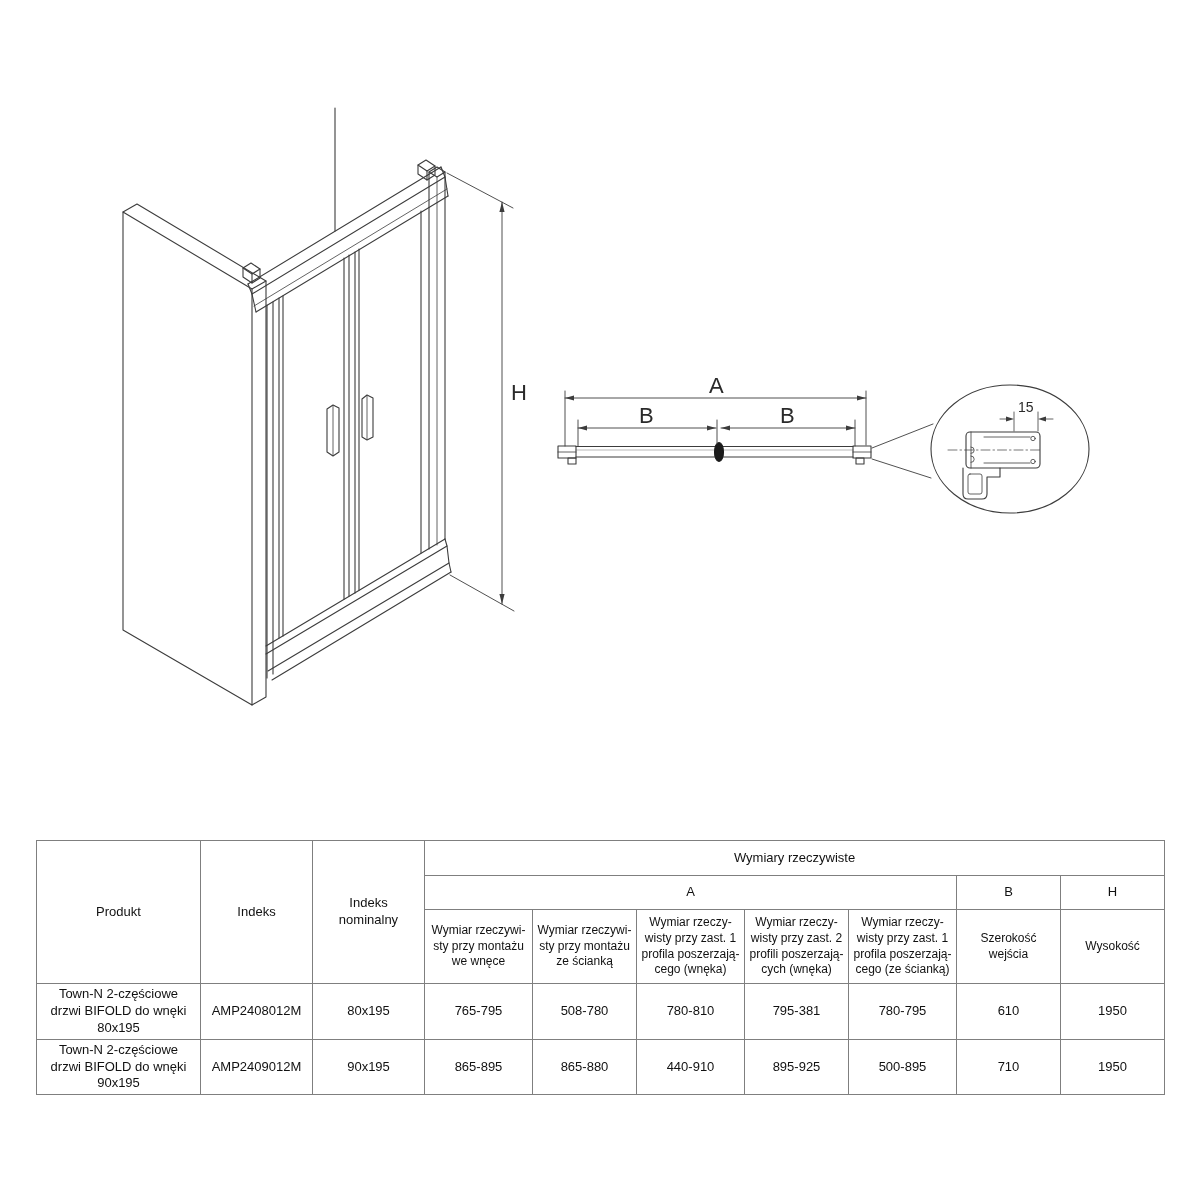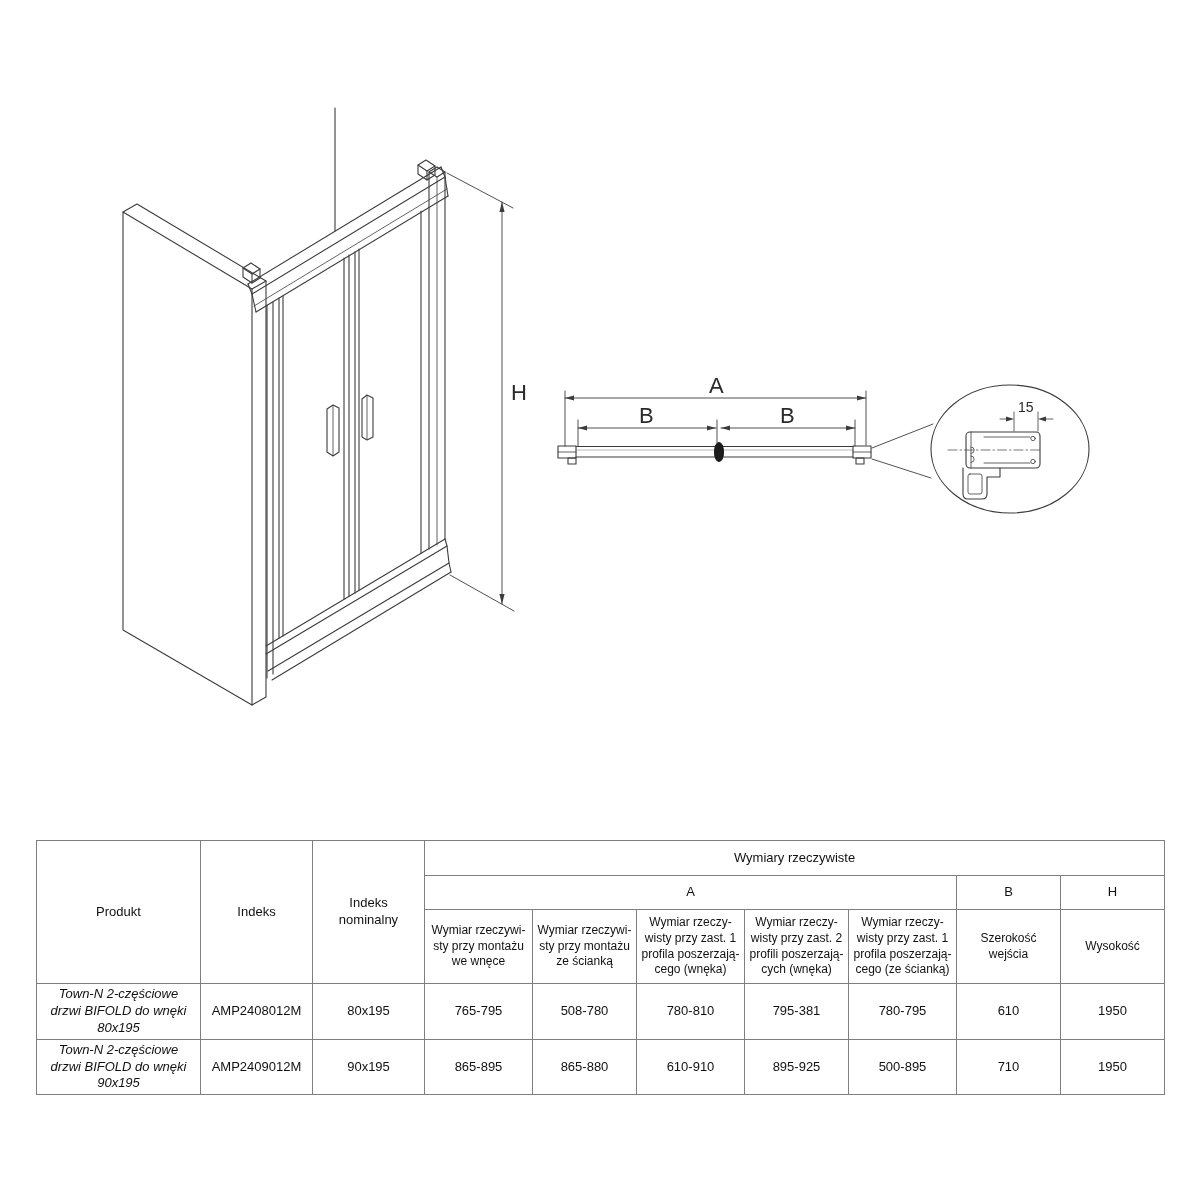--- a/index.html
+++ b/index.html
@@ -41,21 +41,20 @@
   tr.r-abh{height:34px;}
   tr.r-sub{height:74px;}
   tr.r-data{height:52px;}
   th.sub{font-size:12px;line-height:1.32;}
   .bold{font-weight:bold;margin-left:44px;}
   .pre{white-space:pre-line;}
   td.prod{
     text-align:left;
     padding-left:8px;
     font-weight:bold;
-    font-style:italic;
   }
 </style>
 </head>
 <body>
 
 <div class="page">
 
   <svg width="1200" height="830" viewBox="0 0 1200 830" style="position:absolute;left:0;top:0;" fill="none" stroke="#3c3c3c" stroke-width="1.1" stroke-linecap="round" stroke-linejoin="round">
 
     <g>
@@ -279,21 +278,21 @@
           <td>1950</td>
         </tr>
         <tr class="r-data">
           <td class="prod pre">Town-N 2-częściowe
 drzwi BIFOLD do wnęki
 90x195</td>
           <td class="bold">AMP2409012M</td>
           <td class="bold">90x195</td>
           <td>865-895</td>
           <td>865-880</td>
-          <td>610-910</td>
+          <td>440-910</td>
           <td>895-925</td>
           <td>500-895</td>
           <td>710</td>
           <td>1950</td>
         </tr>
       </tbody>
     </table>
   </div>
 
 </div>

